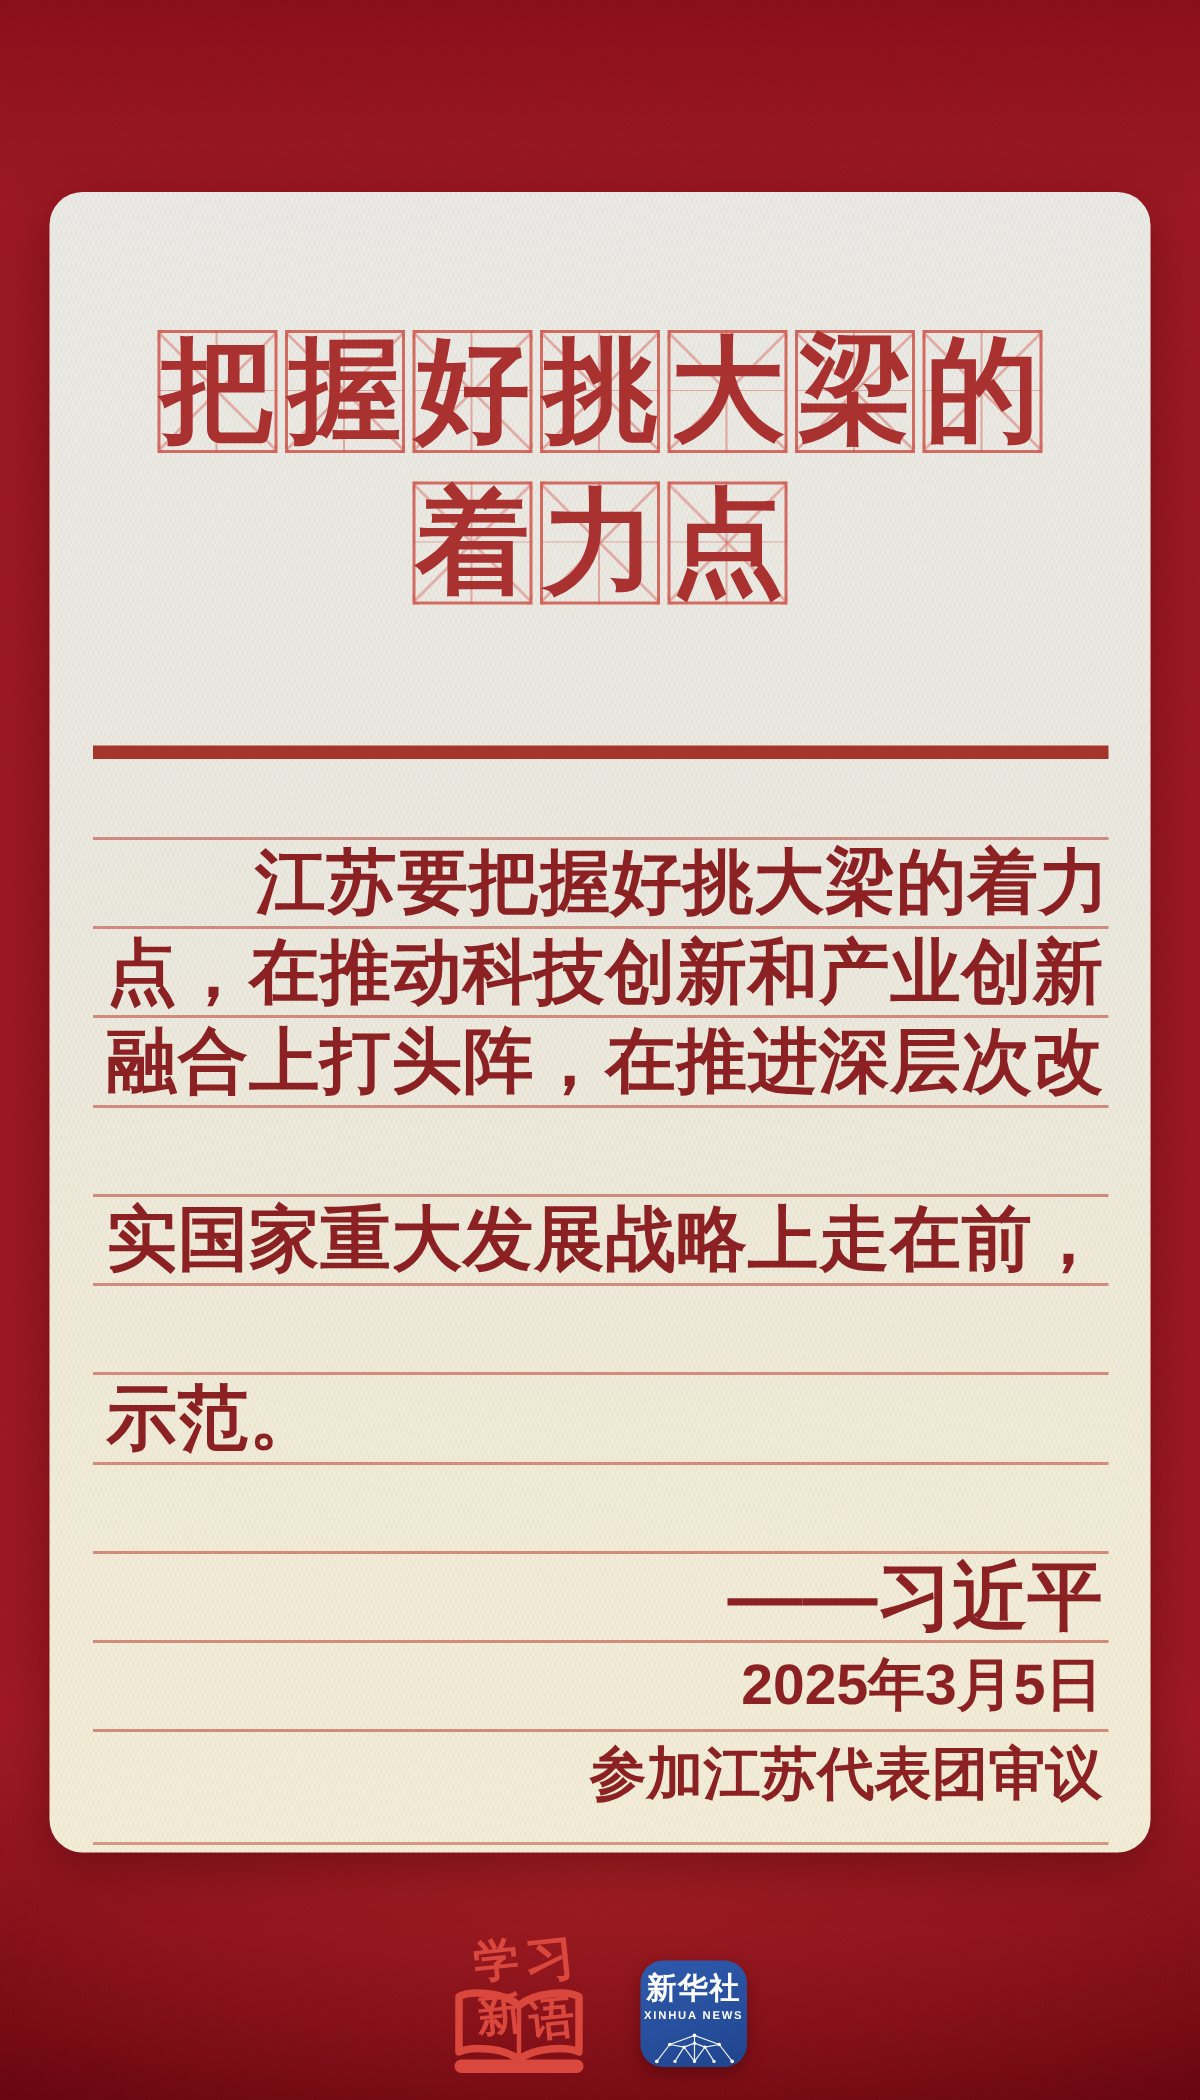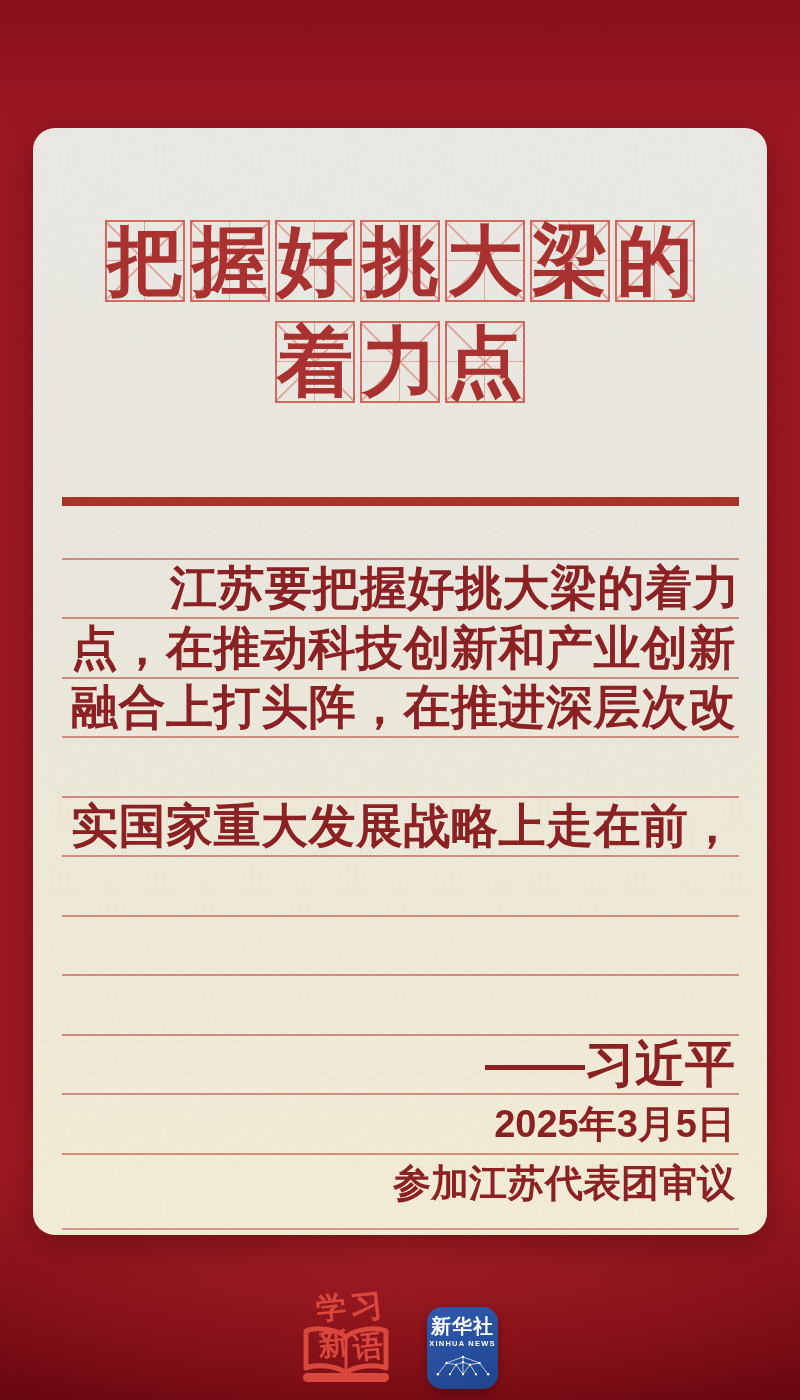--- a/index.html
+++ b/index.html
@@ -61,21 +61,21 @@
   
   .xuexi{position:absolute;left:296px;top:1285px;width:100px;height:100px;}
   .xuexi .ch{position:absolute;font-weight:900;color:#d9473d;line-height:1;
        transform:rotate(-6deg);font-size:30px;}
   .xuexi .ch.c1{left:20px;top:8px;}
   .xuexi .ch.c2{left:54px;top:4px;font-size:33px;}
   .xuexi .ch.c3{left:22px;top:44px;}
   .xuexi .ch.c4{left:57px;top:47px;}
   .xuexi svg{position:absolute;left:3px;bottom:0;}
 
-  .xinhua{position:absolute;left:427px;top:1307px;width:71px;height:82px;border-radius:15px;
+  .xinhua{position:absolute;left:427px;top:1307px;width:71px;height:71px;border-radius:15px;
        overflow:hidden;background:linear-gradient(160deg,#2e59ab 0%,#274f9d 55%,#20448d 100%);
        display:flex;flex-direction:column;align-items:center;
        box-shadow:0 4px 10px rgba(40,0,6,0.35);}
   .xinhua .cn{margin-top:9px;color:#fff;font-size:20px;font-weight:900;letter-spacing:1px;line-height:1;}
   .xinhua .en{margin-top:4px;color:#fff;font-size:7.5px;font-weight:700;letter-spacing:1.2px;line-height:1;}
   .xinhua svg{margin-top:2px;}
 </style>
 </head>
 <body>
 
@@ -122,20 +122,21 @@
     </div>
 
     <div class="divider"></div>
     <div class="rules"></div>
     <div class="rule-bottom"></div>
 
     <div class="quote-line indent" style="top:430px">江苏要把握好挑大梁的着力</div>
     <div class="quote-line" style="top:489.5px">点，在推动科技创新和产业创新</div>
     <div class="quote-line" style="top:549px">融合上打头阵，在推进深层次改</div>
     <div class="quote-line" style="top:668px">实国家重大发展战略上走在前，</div>
+    <div class="quote-line" style="top:787px">示范。</div>
 
     <div class="attr author">——习近平</div>
     <div class="attr date">2025年3月5日</div>
     <div class="attr occasion">参加江苏代表团审议</div>
   </div>
 
   <div class="xuexi">
     <svg width="94" height="64" viewBox="0 0 94 64">
       <path d="M47,16 C37,7 15,6 7,10 L7,47 C15,43 37,44 47,52 C57,44 79,43 87,47 L87,10 C79,6 57,7 47,16 Z" fill="none" stroke="#d9473d" stroke-width="5" stroke-linejoin="round"></path>
       <line x1="47" y1="16" x2="47" y2="52" stroke="#d9473d" stroke-width="3"></line>

